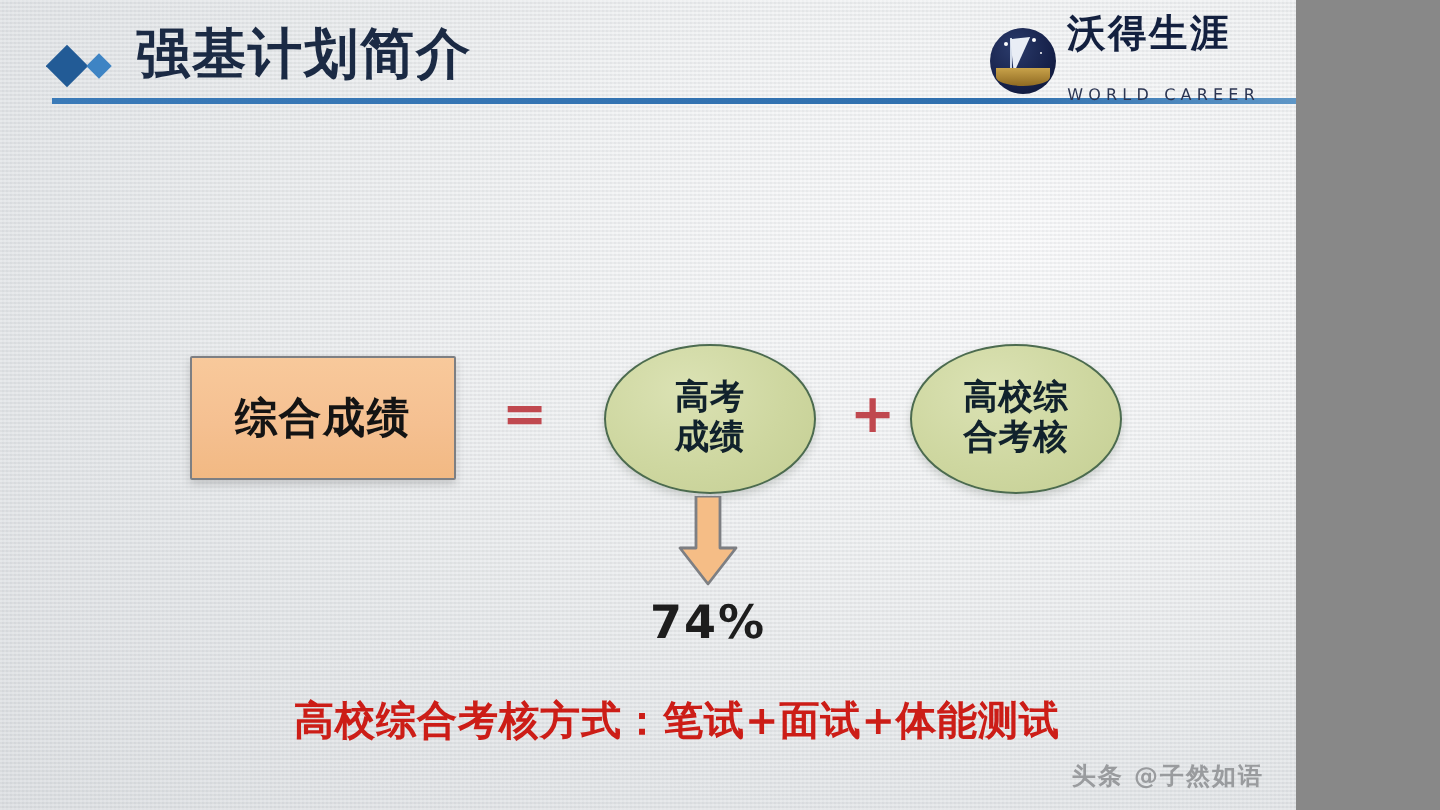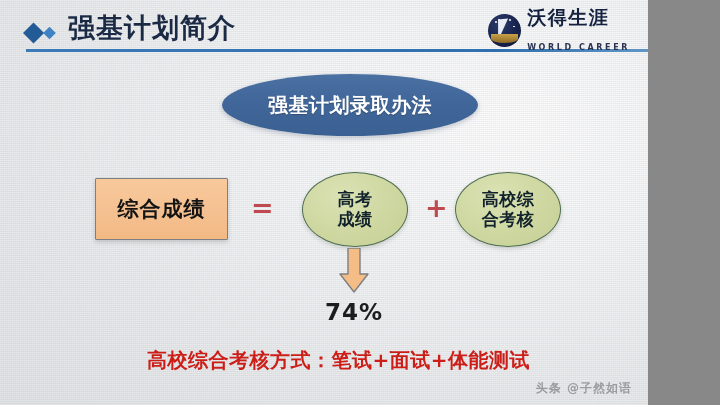--- a/index.html
+++ b/index.html
@@ -103,21 +103,21 @@
   }
   #logo-text { display: flex; flex-direction: column; line-height: 1; gap: 14px; }
   #logo-cn {
     font-size: 19px;
     font-weight: 700;
     color: #13203f;
     letter-spacing: 1.5px;
   }
   #logo-en {
     font-size: 8px;
-    font-weight: 700;
+    font-weight: 400;
     color: #2b3552;
     letter-spacing: 2.6px;
     margin-top: 3px;
   }
 
   
   #blue-ellipse {
     position: absolute;
     left: 222px;
     top: 74px;
@@ -259,23 +259,20 @@
       <div class="mast"></div>
       <div class="sail"></div>
       <div class="wave"></div>
     </div>
     <div id="logo-text">
       <div id="logo-cn">沃得生涯</div>
       <div id="logo-en">WORLD CAREER</div>
     </div>
   </div>
 
-  <div id="blue-ellipse">
-    <span>强基计划录取办法</span>
-  </div>
 
   <div id="orange-box">
     <span>综合成绩</span>
   </div>
 
   <div id="op-equals" class="op">=</div>
   <div id="op-plus" class="op">+</div>
 
   <div id="green-right" class="green-ellipse">
     <span><span>高校综</span><br><span>合考核</span></span>

